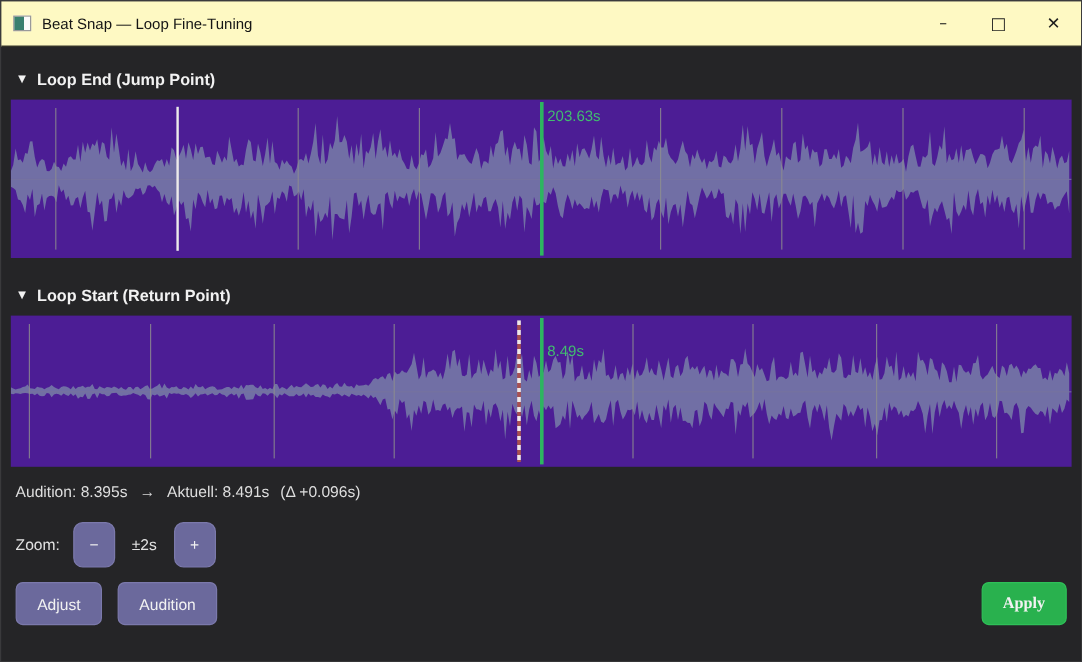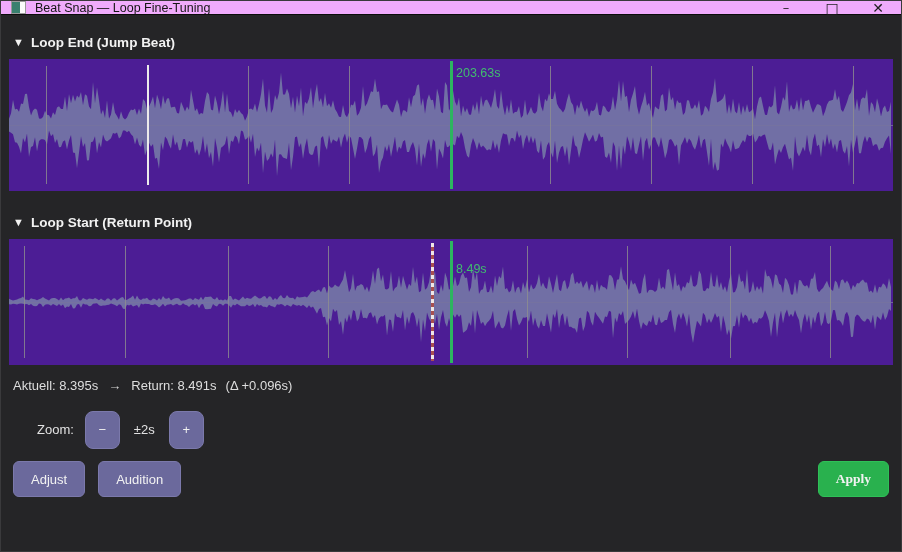--- a/index.html
+++ b/index.html
@@ -5,21 +5,21 @@
   * { margin:0; padding:0; box-sizing:border-box; }
   html,body { width:902px; height:552px; overflow:hidden; }
   body {
     font-family:"Liberation Sans", sans-serif;
     background:var(--bg, #252527);
     color:#e6e6e6;
     border:1px solid #3a3a3c;
   }
   
   .titlebar {
-    height:14px; background:#f0abfc; display:flex; align-items:center;
+    height:38px; background:#fef9c3; display:flex; align-items:center;
     border-bottom:1px solid #0c0c0c;
   }
   .app-icon {
     width:15px; height:13px; margin:0 9px 0 10px;
     background:#e9e9e9; border:1px solid #9a9a9a; display:flex;
   }
   .app-icon .ico-l { width:60%; height:100%; background:#39806f; }
   .app-icon .ico-r { width:40%; height:100%; background:#fbfbfb; }
   .titlebar .title { font-size:12.5px; color:#151515; flex:1 1 auto; }
   .win-controls { display:flex; height:100%; }
@@ -50,21 +50,21 @@
     position:absolute; top:4px; bottom:4px; width:3px; z-index:2;
     background:repeating-linear-gradient(180deg,#efe7e7 0 4px, var(--orig-dash-red,#a85050) 4px 8px);
   }
   .marker-line { position:absolute; top:2px; bottom:2px; width:3px; background:var(--accent-green,#2db560); z-index:3; }
   .marker-label { position:absolute; top:7px; font-size:12.5px; color:var(--marker-label,#41bd6f); z-index:4; }
   .status-line { margin:13px 4px 0 4px; font-size:13px; color:#dedede; }
   .status-line .arrow { margin:0 10px; color:#d5d5d5; }
   .status-line .delta { margin-left:9px; }
   
   .zoom-row { display:flex; align-items:center; margin:17px 4px 0 4px; }
-  .zoom-row .zoom-label { font-size:13px; color:#e2e2e2; margin-right:11px;margin-left:24px; }
+  .zoom-row .zoom-label { font-size:13px; color:#e2e2e2; margin-right:11px; }
   .sq-btn {
     width:35px; height:38px; border-radius:8px; border:1px solid #7b79ab;
     background:var(--button-purple,#6b699c); color:#f0f0f0; font-size:13px; cursor:pointer;
   }
   .zoom-range { font-size:13px; color:#e2e2e2; margin:12px 14px; }
   .zoom-row .plus { margin-left:0; }
   .footer-row {
     display:flex; align-items:center; justify-content:space-between;
     margin:12px 4px 0 4px;
   }
@@ -90,21 +90,21 @@
     <button class="winbtn">–</button>
     <button class="winbtn maxi">□</button>
     <button class="winbtn close-x">✕</button>
   </div>
 </div>
 
 <div class="content">
 
   <div class="section-header">
     <span class="collapse-glyph">▼</span>
-    <span>Loop End (Jump Beat)</span>
+    <span>Loop End (Jump Point)</span>
   </div>
 
   <div class="wave-panel">
     <svg class="wave-svg" preserveAspectRatio="none" viewBox="0 0 884 132">
         <path d="M0,59.8L2,54.6L4,40.7L6,50.5L8,49.8L10,52.7L12,44.6L14,45.1L16,35.0L18,34.8L20,47.9L22,56.6L24,51.5L26,49.4L28,50.7L30,59.6L32,59.7L34,57.9L36,51.7L38,55.7L40,56.2L42,59.5L44,53.3L46,56.0L48,48.4L50,47.3L52,50.0L54,50.0L56,37.6L58,52.0L60,35.1L62,44.3L64,35.8L66,42.5L68,36.5L70,38.7L72,33.1L74,46.2L76,35.3L78,36.7L80,47.6L82,50.2L84,23.1L86,44.2L88,28.3L90,41.3L92,55.4L94,50.7L96,58.9L98,41.2L100,59.8L102,55.4L104,43.1L106,53.7L108,56.9L110,60.8L112,52.2L114,58.4L116,60.6L118,58.6L120,53.8L122,50.5L124,51.2L126,49.4L128,56.1L130,49.5L132,55.1L134,39.9L136,42.2L138,50.1L140,47.4L142,43.2L144,37.6L146,49.2L148,35.5L150,41.6L152,50.3L154,36.3L156,45.3L158,39.4L160,39.2L162,48.4L164,47.9L166,47.7L168,53.9L170,54.5L172,42.7L174,47.4L176,52.6L178,47.4L180,50.9L182,30.8L184,41.5L186,52.2L188,49.2L190,55.8L192,54.0L194,54.7L196,42.1L198,33.0L200,35.4L202,50.5L204,51.5L206,36.5L208,44.0L210,55.3L212,45.2L214,31.6L216,53.5L218,34.5L220,52.0L222,53.4L224,58.5L226,50.0L228,53.9L230,50.8L232,54.0L234,55.7L236,61.7L238,57.4L240,50.2L242,49.5L244,51.1L246,44.5L248,53.3L250,45.3L252,35.3L254,19.4L256,46.5L258,53.8L260,29.1L262,53.9L264,50.0L266,36.0L268,41.3L270,33.8L272,13.6L274,35.6L276,35.4L278,29.4L280,35.0L282,49.3L284,37.8L286,53.8L288,36.4L290,47.3L292,28.4L294,57.4L296,42.7L298,45.1L300,39.6L302,27.9L304,49.4L306,35.0L308,24.7L310,43.1L312,38.9L314,48.5L316,33.8L318,47.2L320,44.2L322,48.8L324,41.2L326,49.9L328,53.3L330,57.7L332,58.1L334,46.1L336,55.4L338,58.2L340,53.4L342,45.6L344,46.4L346,41.4L348,56.8L350,54.2L352,48.8L354,26.9L356,47.4L358,44.6L360,38.6L362,32.2L364,33.1L366,19.6L368,32.9L370,32.2L372,50.3L374,45.8L376,45.9L378,45.4L380,49.2L382,52.2L384,53.6L386,46.8L388,40.4L390,45.7L392,57.9L394,51.3L396,51.6L398,53.4L400,38.2L402,48.2L404,37.5L406,35.8L408,26.6L410,25.3L412,47.0L414,39.1L416,54.8L418,41.2L420,35.2L422,41.3L424,40.7L426,51.2L428,29.5L430,37.6L432,52.9L434,54.3L436,23.0L438,26.5L440,51.8L442,47.8L444,31.2L446,42.7L448,47.0L450,38.6L452,57.4L454,46.5L456,53.6L458,49.0L460,55.5L462,55.7L464,45.0L466,51.7L468,42.1L470,55.6L472,36.4L474,48.1L476,41.4L478,40.5L480,44.5L482,49.1L484,41.2L486,29.9L488,46.9L490,49.9L492,30.9L494,47.1L496,56.6L498,45.8L500,54.4L502,40.2L504,54.7L506,53.1L508,52.8L510,46.9L512,59.1L514,56.4L516,40.4L518,56.5L520,53.1L522,47.7L524,53.6L526,54.8L528,51.9L530,33.7L532,47.2L534,52.5L536,39.7L538,42.4L540,34.3L542,40.0L544,39.9L546,31.7L548,44.8L550,48.7L552,50.7L554,53.6L556,49.9L558,41.1L560,34.3L562,43.1L564,46.0L566,56.3L568,45.5L570,49.7L572,41.5L574,48.3L576,52.9L578,48.8L580,58.0L582,51.2L584,52.2L586,50.2L588,42.7L590,55.8L592,56.6L594,46.5L596,48.0L598,52.0L600,53.2L602,49.8L604,37.3L606,51.3L608,40.5L610,20.9L612,42.7L614,22.0L616,38.1L618,36.8L620,53.2L622,40.7L624,34.5L626,27.0L628,47.0L630,55.8L632,47.8L634,41.5L636,32.8L638,46.8L640,43.8L642,52.6L644,59.0L646,47.2L648,49.3L650,50.5L652,36.7L654,35.0L656,52.6L658,50.4L660,28.2L662,41.5L664,38.1L666,50.8L668,41.1L670,44.1L672,43.4L674,56.0L676,53.6L678,41.3L680,41.4L682,49.6L684,49.4L686,45.3L688,49.8L690,41.1L692,56.8L694,55.0L696,46.7L698,49.0L700,53.0L702,40.1L704,33.5L706,19.0L708,43.5L710,42.6L712,41.2L714,39.3L716,34.3L718,54.9L720,44.9L722,54.8L724,39.4L726,52.2L728,54.6L730,43.0L732,56.2L734,46.4L736,53.8L738,44.9L740,53.3L742,52.1L744,49.3L746,60.2L748,47.5L750,39.0L752,37.4L754,47.0L756,55.7L758,56.0L760,46.9L762,48.5L764,46.0L766,26.3L768,53.3L770,55.4L772,48.1L774,38.0L776,41.7L778,22.3L780,53.0L782,45.2L784,50.6L786,49.6L788,40.6L790,52.8L792,38.1L794,51.5L796,42.0L798,41.7L800,40.6L802,47.9L804,53.8L806,49.4L808,45.3L810,45.5L812,47.0L814,57.2L816,52.6L818,45.6L820,42.1L822,41.6L824,40.8L826,29.9L828,41.6L830,36.7L832,50.4L834,53.0L836,48.3L838,42.9L840,36.3L842,33.5L844,25.1L846,51.2L848,39.5L850,52.6L852,40.5L854,38.3L856,39.5L858,29.9L860,57.1L862,42.9L864,45.6L866,53.2L868,39.2L870,47.1L872,57.5L874,49.3L876,46.5L878,53.1L880,51.9L882,42.8L882,94.9L880,76.4L878,79.3L876,82.7L874,88.7L872,89.0L870,91.7L868,85.5L866,85.3L864,87.3L862,78.9L860,78.1L858,83.2L856,76.9L854,83.3L852,94.2L850,94.2L848,75.8L846,85.0L844,93.9L842,80.5L840,107.5L838,87.0L836,94.7L834,91.8L832,81.0L830,81.9L828,93.6L826,84.6L824,90.2L822,79.6L820,86.1L818,75.1L816,88.3L814,79.9L812,98.2L810,85.4L808,87.2L806,74.4L804,80.8L802,96.5L800,91.1L798,75.8L796,92.5L794,87.7L792,93.3L790,97.5L788,93.3L786,77.2L784,112.1L782,98.5L780,100.4L778,92.4L776,84.8L774,88.2L772,93.9L770,90.1L768,96.7L766,105.5L764,83.2L762,91.1L760,90.4L758,83.3L756,75.6L754,75.9L752,77.7L750,76.7L748,80.9L746,83.4L744,74.4L742,76.9L740,77.1L738,75.3L736,83.6L734,81.0L732,84.6L730,88.8L728,89.8L726,90.2L724,81.3L722,93.5L720,87.9L718,84.3L716,79.2L714,88.6L712,84.4L710,110.4L708,111.8L706,102.7L704,111.2L702,79.7L700,106.9L698,93.3L696,79.7L694,81.2L692,89.5L690,75.8L688,84.6L686,90.8L684,87.5L682,82.0L680,79.6L678,84.7L676,78.1L674,82.4L672,86.6L670,106.3L668,85.2L666,87.8L664,82.9L662,80.0L660,81.0L658,93.2L656,99.6L654,88.1L652,78.3L650,88.4L648,84.2L646,78.5L644,78.4L642,85.6L640,90.8L638,78.8L636,82.8L634,102.0L632,77.2L630,85.8L628,95.1L626,94.3L624,78.2L622,92.3L620,82.9L618,77.3L616,95.7L614,86.3L612,110.3L610,86.3L608,111.9L606,87.5L604,83.1L602,104.0L600,93.5L598,99.1L596,97.5L594,77.8L592,78.6L590,74.1L588,81.5L586,82.8L584,75.6L582,79.4L580,82.7L578,77.7L576,73.2L574,80.8L572,90.4L570,98.9L568,88.0L566,86.3L564,76.0L562,91.5L560,106.3L558,87.3L556,97.6L554,87.0L552,88.0L550,93.7L548,103.9L546,81.6L544,98.8L542,93.6L540,82.9L538,86.6L536,97.7L534,100.8L532,81.3L530,94.3L528,91.8L526,78.5L524,84.4L522,77.0L520,84.3L518,75.8L516,80.6L514,90.2L512,75.5L510,79.0L508,71.6L506,83.1L504,78.9L502,79.3L500,87.0L498,75.5L496,75.3L494,74.3L492,81.5L490,94.1L488,84.2L486,90.3L484,80.7L482,91.1L480,90.3L478,91.4L476,88.7L474,86.4L472,88.6L470,83.0L468,91.3L466,83.9L464,78.9L462,86.1L460,98.8L458,96.7L456,89.1L454,78.0L452,73.0L450,79.3L448,76.8L446,86.4L444,85.3L442,84.4L440,87.6L438,88.2L436,81.0L434,99.6L432,93.5L430,89.5L428,110.8L426,82.8L424,80.0L422,92.7L420,80.1L418,85.6L416,100.1L414,94.3L412,107.9L410,84.6L408,106.6L406,89.8L404,82.9L402,86.8L400,93.1L398,93.1L396,80.9L394,82.4L392,90.0L390,87.4L388,94.0L386,77.5L384,88.0L382,98.0L380,84.9L378,92.5L376,87.0L374,98.4L372,102.7L370,114.0L368,85.5L366,94.6L364,97.4L362,77.0L360,80.1L358,89.0L356,94.3L354,80.8L352,78.3L350,78.0L348,89.5L346,100.1L344,89.2L342,78.9L340,76.4L338,83.7L336,74.6L334,79.3L332,88.7L330,77.4L328,82.7L326,81.8L324,80.3L322,85.0L320,75.9L318,90.9L316,86.4L314,76.9L312,79.0L310,108.9L308,86.4L306,87.7L304,95.5L302,96.0L300,93.9L298,79.3L296,87.2L294,100.1L292,84.1L290,88.6L288,77.5L286,78.2L284,97.7L282,111.3L280,83.8L278,100.0L276,99.2L274,98.4L272,95.3L270,95.4L268,117.2L266,80.5L264,98.6L262,94.3L260,99.8L258,102.1L256,92.6L254,114.3L252,83.5L250,92.6L248,88.5L246,98.1L244,74.7L242,83.8L240,76.6L238,79.4L236,80.7L234,72.4L232,71.6L230,85.2L228,78.4L226,76.4L224,82.9L222,81.6L220,95.3L218,76.6L216,85.0L214,87.3L212,88.7L210,103.5L208,89.1L206,79.0L204,107.7L202,92.7L200,99.3L198,84.3L196,94.2L194,77.0L192,90.1L190,96.7L188,90.1L186,94.8L184,81.9L182,83.8L180,81.8L178,88.8L176,79.9L174,80.2L172,90.5L170,91.4L168,82.4L166,86.6L164,75.3L162,89.8L160,85.8L158,80.1L156,77.4L154,91.3L152,83.2L150,110.0L148,98.7L146,99.7L144,85.0L142,87.8L140,83.7L138,90.6L136,96.6L134,80.5L132,88.0L130,85.8L128,78.6L126,85.5L124,77.2L122,75.2L120,71.8L118,73.2L116,71.4L114,71.6L112,77.4L110,79.4L108,73.5L106,74.7L104,74.0L102,79.3L100,81.1L98,82.5L96,80.9L94,75.5L92,88.5L90,82.9L88,94.6L86,77.2L84,82.4L82,83.2L80,101.2L78,101.6L76,84.0L74,88.1L72,77.2L70,93.7L68,109.3L66,94.0L64,93.4L62,76.0L60,81.5L58,90.6L56,81.2L54,82.4L52,88.1L50,88.2L48,80.1L46,83.9L44,75.0L42,77.2L40,71.4L38,85.5L36,81.0L34,80.2L32,80.3L30,82.1L28,92.5L26,78.2L24,86.9L22,88.0L20,97.9L18,74.5L16,83.6L14,79.1L12,94.5L10,87.8L8,83.8L6,83.3L4,75.3L2,73.7L0,72.6Z" fill="#716fa5"></path>
       </svg>
     <div class="center-line"></div>
     <span class="marker-label" style="left: calc(49.89% + 6px);">203.63s</span>
   <div class="beat-line" style="left: 4.18%;"></div>
       <div class="beat-line" style="left: 26.98%;"></div>
@@ -135,21 +135,21 @@
       <div class="beat-line" style="left: 36.12%;"></div>
       <div class="beat-line" style="left: 58.58%;"></div>
       <div class="beat-line" style="left: 69.86%;"></div>
       <div class="beat-line" style="left: 81.6%;"></div>
       <div class="beat-line" style="left: 92.89%;"></div>
       <div class="orig-line" style="left: 47.74%;"></div>
       <div class="marker-line" style="left: 49.89%;"></div>
     </div>
 
   <div class="status-line">
-    <span>Aktuell: 8.395s</span><span class="arrow">→</span><span>Return: 8.491s</span><span class="delta">(Δ +0.096s)</span>
+    <span>Audition: 8.395s</span><span class="arrow">→</span><span>Aktuell: 8.491s</span><span class="delta">(Δ +0.096s)</span>
   </div>
 
   <div class="zoom-row">
     <span class="zoom-label">Zoom:</span>
     <button class="sq-btn">−</button>
     <span class="zoom-range">±2s</span>
     <button class="sq-btn plus">+</button>
   </div>
 
   <div class="footer-row">

